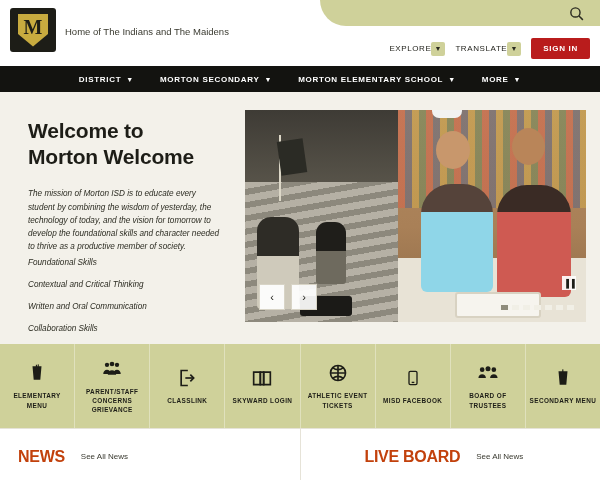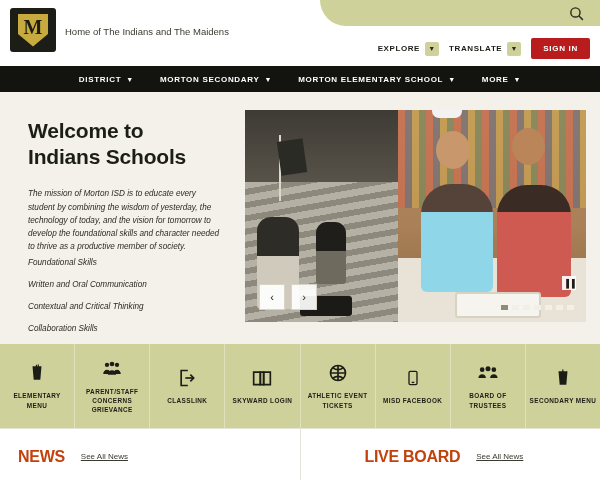--- a/index.html
+++ b/index.html
@@ -76,22 +76,22 @@
   }
 
   .top-actions {
     position: absolute;
     right: 10px; top: 38px;
     display: flex;
     align-items: center;
     gap: 10px;
   }
   .pill {
-    display: flex; align-items: center; gap: 5px;
-    font-size: 8px; font-weight: bold;
+    display: flex; align-items: center; 
+    font-size: 8px; font-weight: normal;
     letter-spacing: .6px;
     color: #1d1d17;
     cursor: pointer;
   }
   .pill .chev {
     width: 14px; height: 14px;
     background: #cfd19a;
     border-radius: 2px;
     display: flex; align-items: center; justify-content: center;
     color: #2a2a20;
@@ -346,21 +346,20 @@
   .bcol.right { justify-content: flex-start; border-left: 1px solid #e6e3d8; }
   .bigword {
     font-size: 16px;
     font-weight: bold;
     color: #c2410c;
     letter-spacing: -.3px;
   }
   .seeall {
     font-size: 8px;
     color: #3a3a30;
-    text-decoration: underline;
     cursor: pointer;
   }
   .bcol.right .bigword { margin-left: 46px; }
 </style>
 </head>
 <body>
 
 <div class="page">
 
   <div class="topbar">
@@ -413,27 +412,27 @@
     <div class="nav-item">
       <span>MORE</span>
       <span class="caret">▼</span>
     </div>
   </div>
 
   <div class="hero">
     <div class="hero-left">
       <div class="hero-title">
         <div>Welcome to</div>
-        <div>Indians Schools</div>
+        <div>Morton Welcome</div>
       </div>
       <div class="hero-body">The mission of Morton ISD is to educate every student by combining the wisdom of yesterday, the technology of today, and the vision for tomorrow to develop the foundational skills and character needed to thrive as a productive member of society.</div>
       <div class="hero-list">
         <div>Foundational Skills</div>
+        <div>Contextual and Critical Thinking</div>
         <div>Written and Oral Communication</div>
-        <div>Contextual and Critical Thinking</div>
         <div>Collaboration Skills</div>
       </div>
     </div>
 
     <div class="hero-right">
       <div class="photo photo-a">
         <div class="pa-bg"></div>
         <div class="pa-dark-top"></div>
         <div class="pa-bleach"></div>
         <div class="pa-pole"></div>

